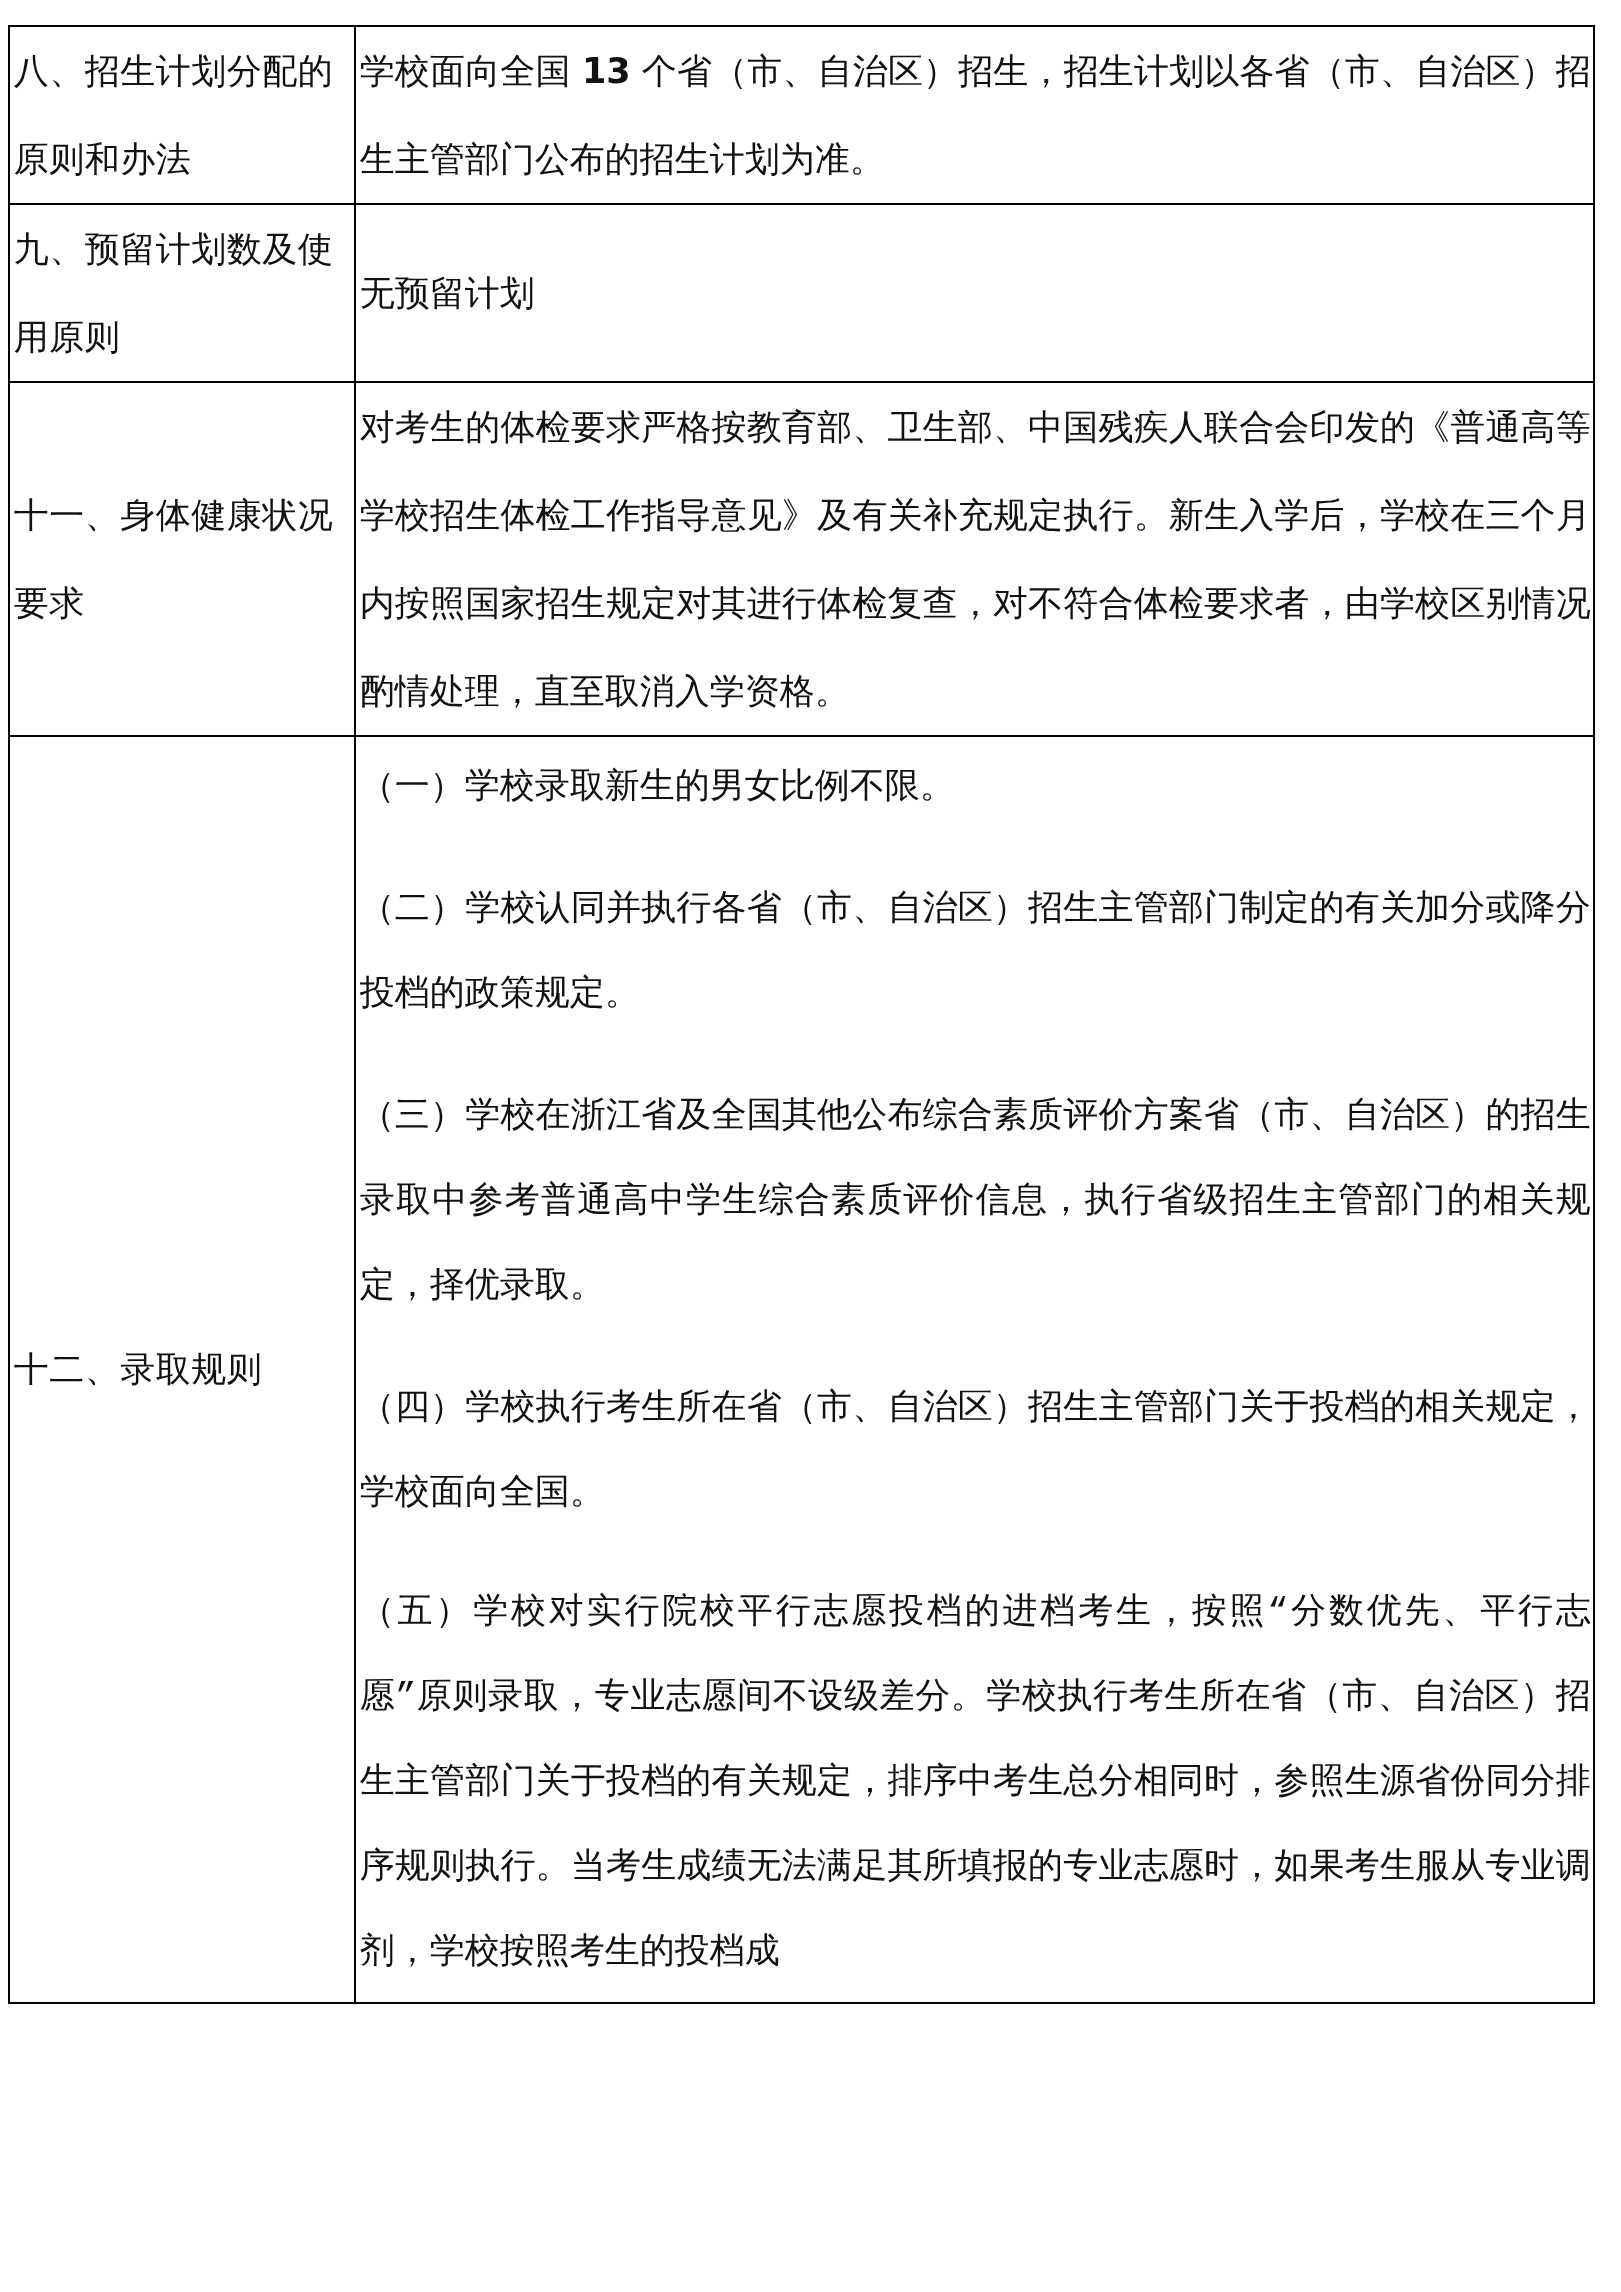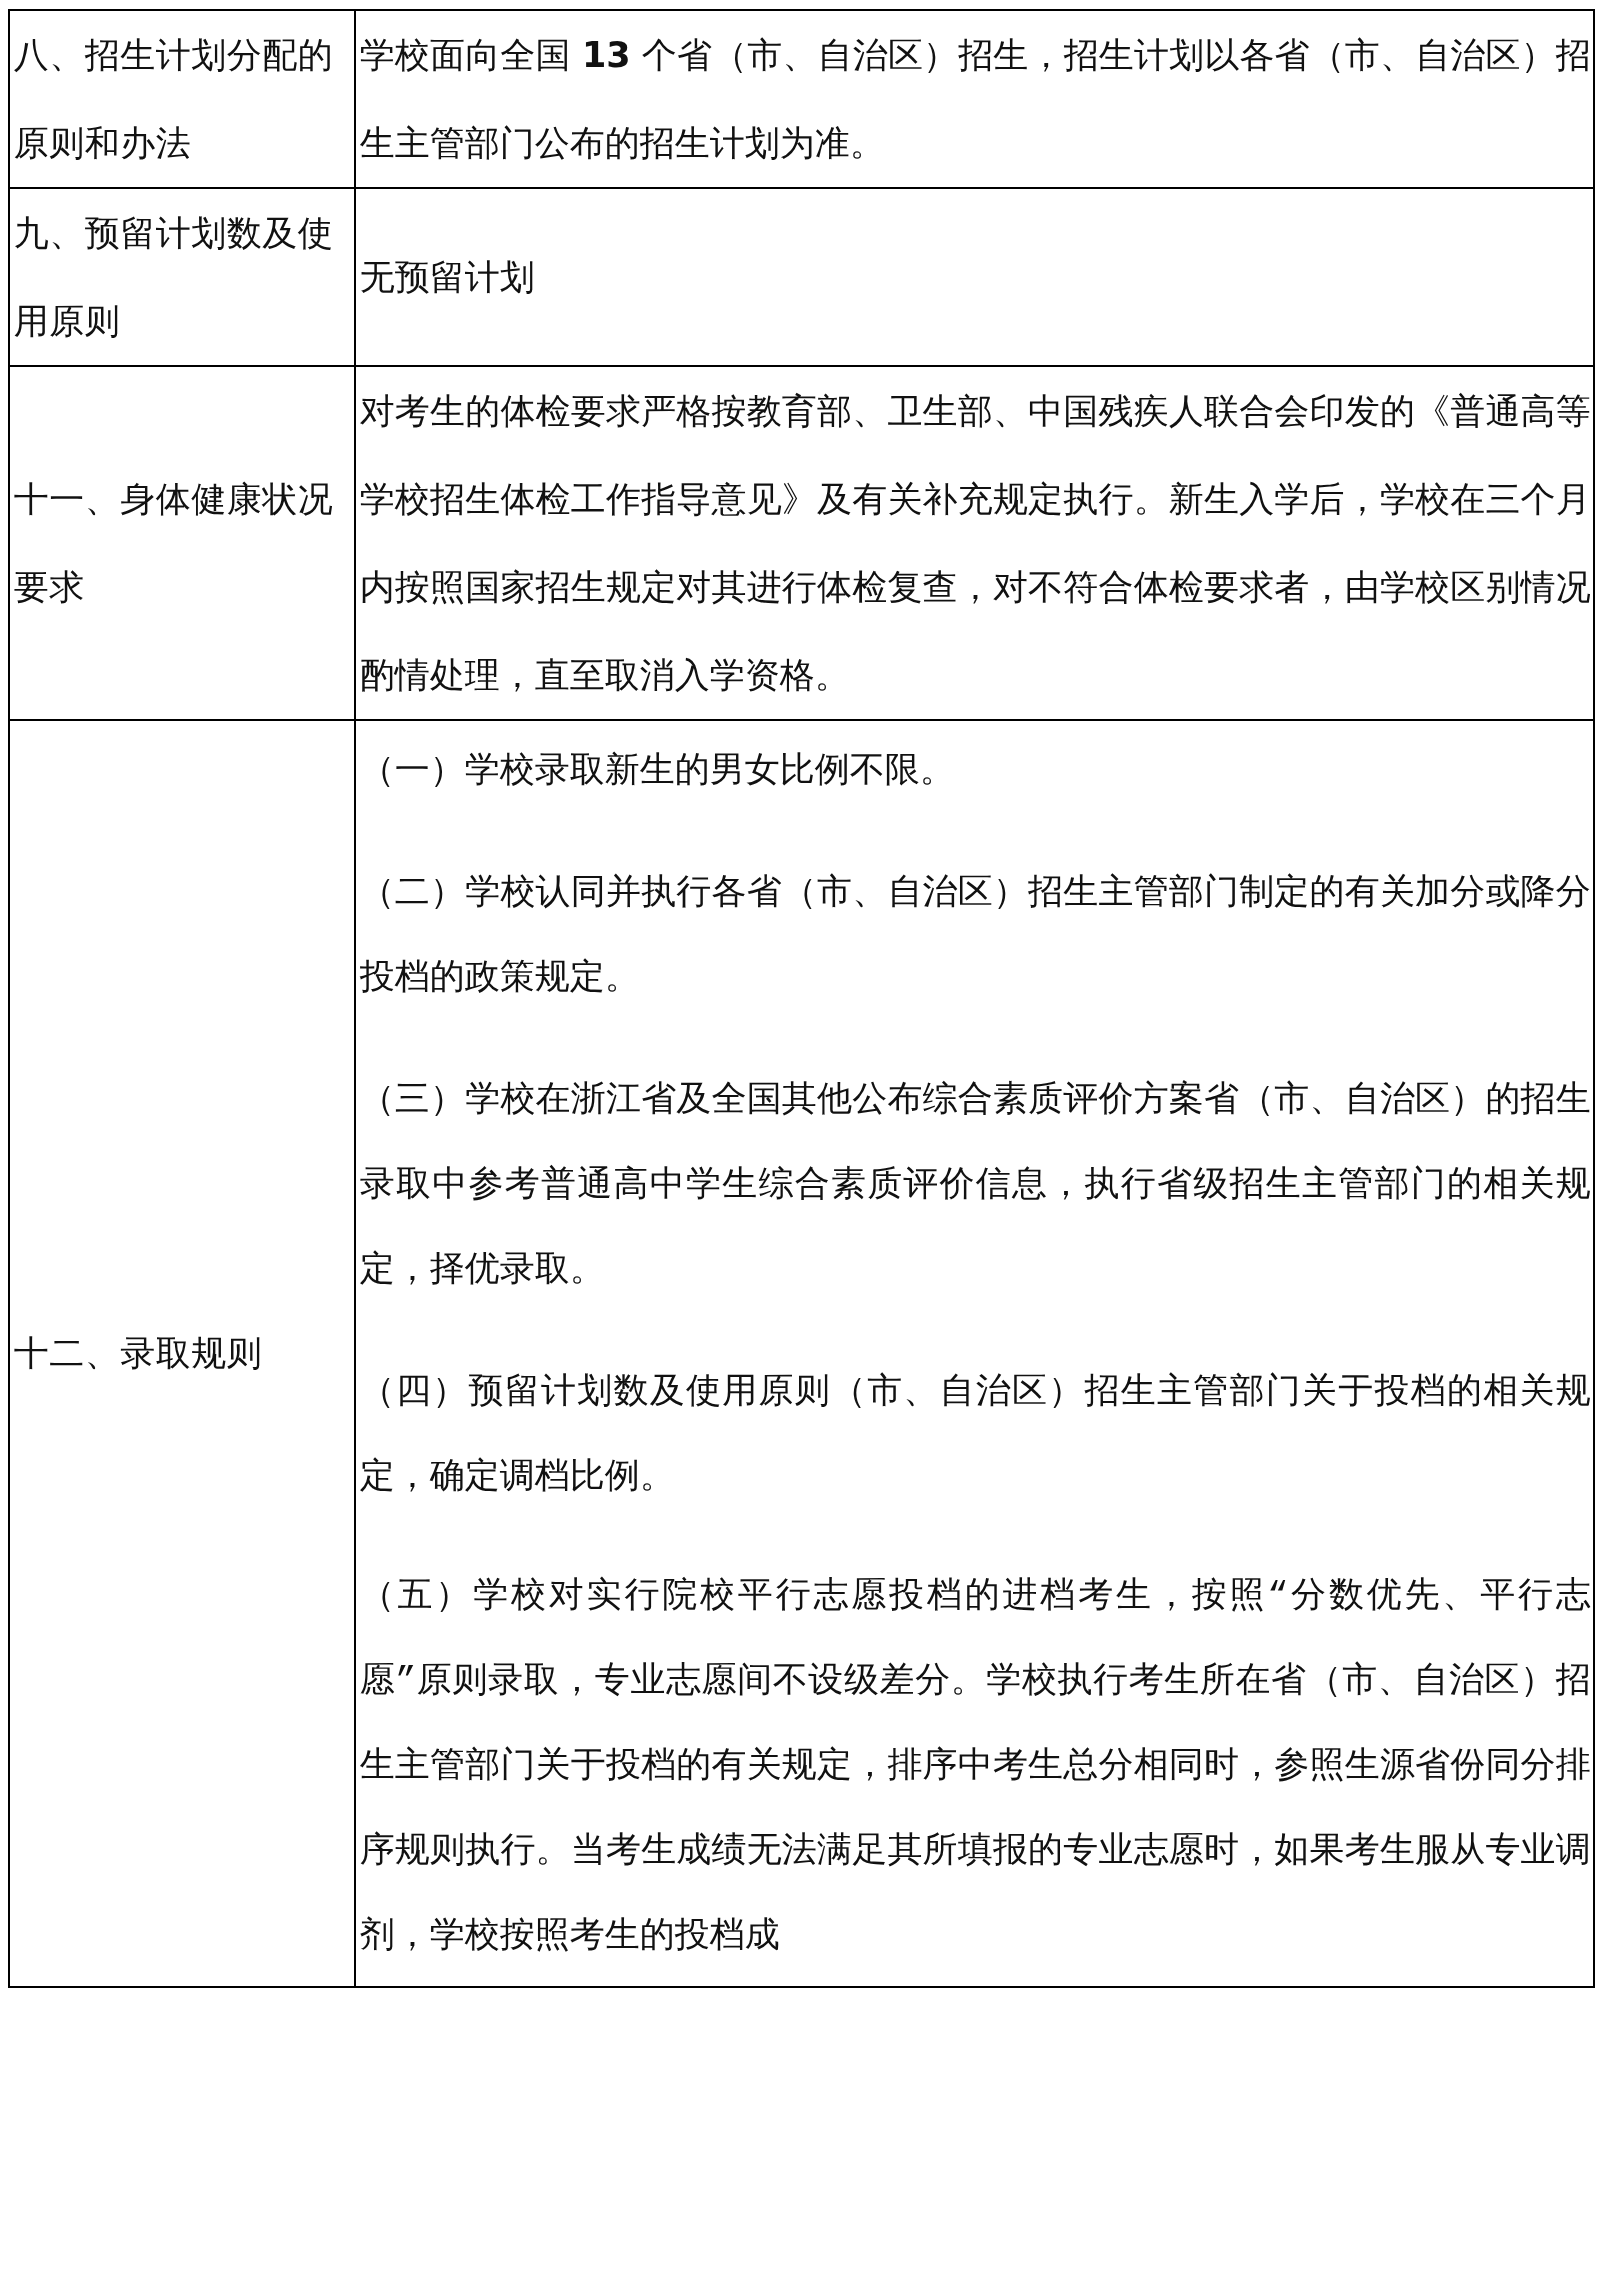--- a/index.html
+++ b/index.html
@@ -11,21 +11,21 @@
       width: 1621px;
       height: 2293px;
       position: relative;
       overflow: hidden;
       font-family: "DejaVu Sans", "Liberation Sans", sans-serif;
       color: #111111;
     }
     .doc-table {
       position: absolute;
       left: 7.8px;
-      top: 9px;
+      top: 25px;
       width: 1585px;
       border-collapse: collapse;
       table-layout: fixed;
     }
     .doc-table td {
       border: 2.9px solid #000000;
       padding: 0 2px 0 3.9px;
       vertical-align: middle;
       font-size: 35px;
       line-height: 88px;
@@ -77,19 +77,19 @@
     <tr class="row-11">
       <td class="cell-label">十一、身体健康状况要求</td>
       <td class="cell-content">对考生的体检要求严格按教育部、卫生部、中国残疾人联合会印发的《普通高等学校招生体检工作指导意见》及有关补充规定执行。新生入学后，学校在三个月内按照国家招生规定对其进行体检复查，对不符合体检要求者，由学校区别情况酌情处理，直至取消入学资格。</td>
     </tr>
     <tr class="row-12">
       <td class="cell-label">十二、录取规则</td>
       <td class="cell-content">
         <p class="para">（一）学校录取新生的男女比例不限。</p>
         <p class="para">（二）学校认同并执行各省（市、自治区）招生主管部门制定的有关加分或降分投档的政策规定。</p>
         <p class="para">（三）学校在浙江省及全国其他公布综合素质评价方案省（市、自治区）的招生录取中参考普通高中学生综合素质评价信息，执行省级招生主管部门的相关规定，择优录取。</p>
-        <p class="para">（四）预留计划数及使用原则（市、自治区）招生主管部门关于投档的相关规定，确定调档比例。</p>
+        <p class="para">（四）学校执行考生所在省（市、自治区）招生主管部门关于投档的相关规定，学校面向全国。</p>
         <p class="para">（五）学校对实行院校平行志愿投档的进档考生，按照“分数优先、平行志愿”原则录取，专业志愿间不设级差分。学校执行考生所在省（市、自治区）招生主管部门关于投档的有关规定，排序中考生总分相同时，参照生源省份同分排序规则执行。当考生成绩无法满足其所填报的专业志愿时，如果考生服从专业调剂，学校按照考生的投档成</p>
       </td>
     </tr>
   </tbody>
 </table>
 
 
 </body></html>

